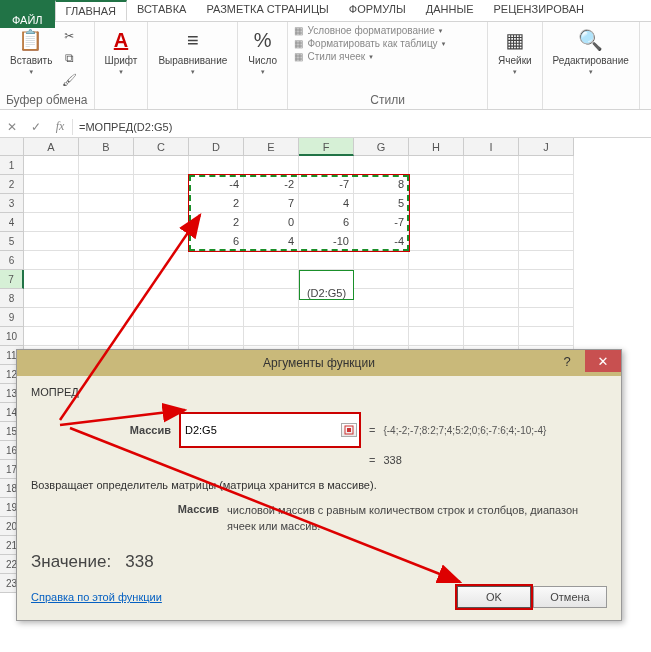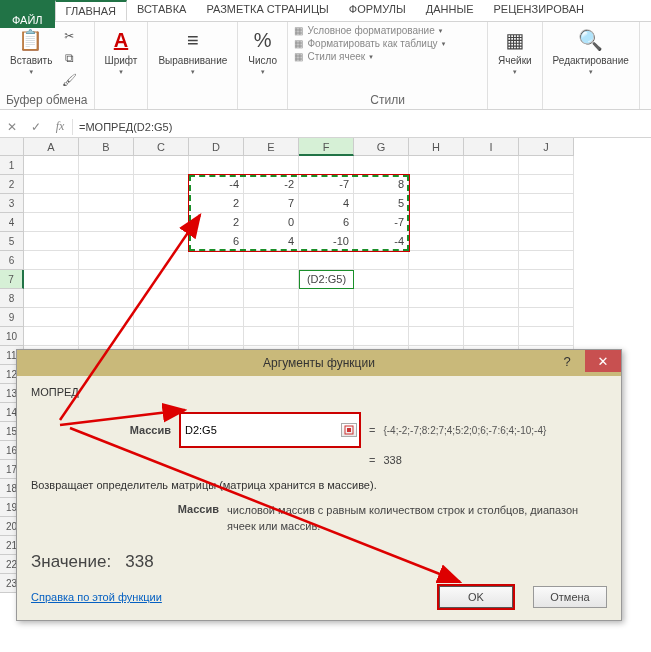--- a/index.html
+++ b/index.html
@@ -41,21 +41,21 @@
 .rowhdr { width: 24px; height: 19px; background: #f3f3f3; border-right: 1px solid #ccc; border-bottom: 1px solid #ccc; text-align: center; font-size: 10px; line-height: 19px; color: #555; }
 .rowhdr.sel { background: #d6f0d6; border-right: 2px solid #217346; }
 .cells { position: absolute; left: 24px; top: 18px; }
 .row { display: flex; }
 .cell { width: 55px; height: 19px; border-right: 1px solid #e0e0e0; border-bottom: 1px solid #e0e0e0; text-align: right; padding: 1px 4px; font-size: 11px; line-height: 17px; }
 
 
 .matrix-box { position: absolute; border: 2px dashed #1a8f2a; outline: 1px solid #c00; pointer-events: none; }
 
 
-.active-cell { position: absolute; border: 1px solid #1a8f2a; background: #fff; text-align: center; font-size: 11px; line-height: 17px; padding: 0 2px; }
+.active-cell { position: absolute; border: 1px solid #1a8f2a; background: #fff; text-align: center; font-size: 11px; line-height: 17px; padding: 14px 2px; }
 
 
 .dialog { position: absolute; background: #f0eee2; border: 1px solid #999; box-shadow: 2px 2px 6px rgba(0,0,0,.3); font-size: 11px; }
 .titlebar { height: 26px; background: #c9b97a; display: flex; align-items: center; justify-content: center; position: relative; color: #333; font-size: 12px; }
 .tb-btn { position: absolute; top: 0; width: 36px; height: 22px; display: flex; align-items: center; justify-content: center; cursor: pointer; font-size: 13px; }
 .tb-help { right: 36px; color: #333; }
 .tb-close { right: 0; background: #c85050; color: #fff; }
 .dlg-body { padding: 10px 14px 12px; }
 .fn-name { font-size: 11px; color: #333; margin-bottom: 14px; }
 .arg-row { display: flex; align-items: center; gap: 8px; margin-bottom: 4px; }
@@ -67,21 +67,21 @@
 .eq { color: #555; }
 .arr-preview { font-size: 10px; color: #555; }
 .result-row { display: flex; align-items: center; gap: 8px; margin: 6px 0 12px; }
 .desc { font-size: 11px; color: #333; margin-bottom: 10px; line-height: 1.4; }
 .arg-desc { display: flex; gap: 8px; margin-bottom: 18px; font-size: 11px; }
 .arg-desc .lbl { width: 188px; text-align: right; font-weight: bold; }
 .arg-desc .txt { flex: 1; line-height: 1.4; }
 .val-row { font-size: 17px; margin-bottom: 14px; }
 .dlg-footer { display: flex; align-items: center; justify-content: space-between; }
 .help-link { color: #0560c2; text-decoration: underline; cursor: pointer; font-size: 11px; }
-.btns { display: flex; gap: 20px; align-items: flex-end; }
+.btns { display: flex; gap: 2px; align-items: flex-end; }
 .btn { width: 74px; height: 22px; background: linear-gradient(#fafafa,#e6e6e6); border: 1px solid #999; cursor: pointer; font-size: 11px; display: flex; align-items: center; justify-content: center; }
 .btn.ok { outline: 2px solid #c00; border: 1px solid #555; }
 
 .arrows { position: absolute; left: 0; top: 0; pointer-events: none; }
 </style>
 </head>
 <body>
 
 <div class="tabs">
   <div class="tab file">ФАЙЛ</div>

